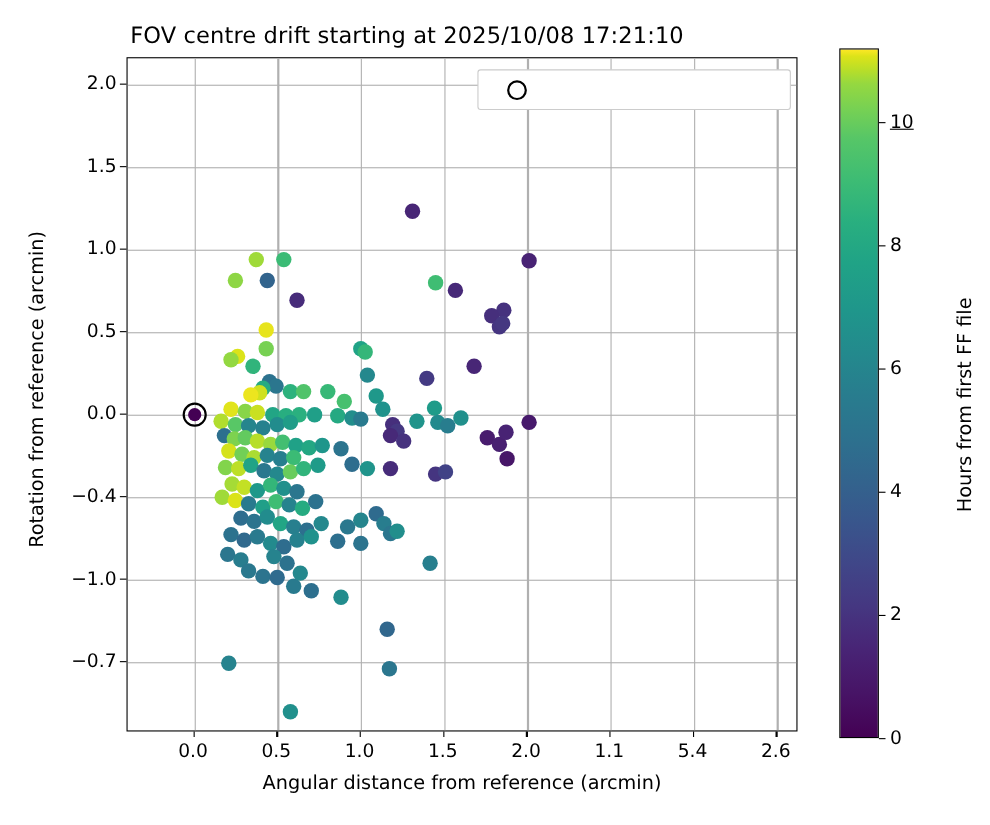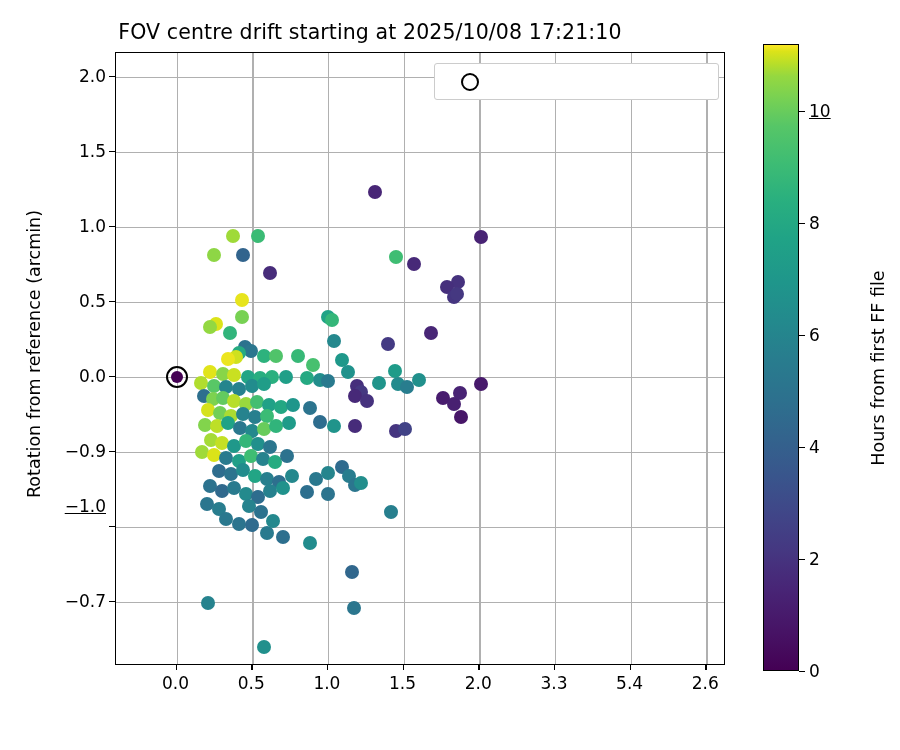--- a/index.html
+++ b/index.html
@@ -246,37 +246,38 @@
       <div class="xlab" style="left: 175.546px;">0.0</div>
       <div class="xtick" style="left: 251.228px;"></div>
       <div class="xlab" style="left: 251.228px;">0.5</div>
       <div class="xtick" style="left: 326.911px;"></div>
       <div class="xlab" style="left: 326.911px;">1.0</div>
       <div class="xtick" style="left: 402.593px;"></div>
       <div class="xlab" style="left: 402.593px;">1.5</div>
       <div class="xtick" style="left: 478.275px;"></div>
       <div class="xlab" style="left: 478.275px;">2.0</div>
       <div class="xtick" style="left: 553.958px;"></div>
-      <div class="xlab" style="left: 553.958px;">3.3</div>
+      <div class="xlab" style="left: 553.958px;">1.1</div>
       <div class="xtick" style="left: 629.64px;"></div>
       <div class="xlab" style="left: 629.64px;">5.4</div>
       <div class="xtick" style="left: 705.323px;"></div>
       <div class="xlab" style="left: 705.323px;">2.6</div>
     </div>
   <div id="ylabwrap">
       <div class="ylab" style="top: 600.553px;">−0.7</div>
-      <div class="ylab" style="top: 506px; text-decoration: underline;">−1.0</div>
-      <div class="ylab" style="top: 450.675px;">−0.9</div>
+      <div class="ylab" style="top: 527px;">−1.0</div>
+      <div class="ylab" style="top: 450.675px;">−0.4</div>
       <div class="ylab" style="top: 375.736px;">0.0</div>
       <div class="ylab" style="top: 300.797px;">0.5</div>
       <div class="ylab" style="top: 225.858px;">1.0</div>
       <div class="ylab" style="top: 150.919px;">1.5</div>
       <div class="ylab" style="top: 75.9804px;">2.0</div>
     </div>
 
+  <div id="xaxis-title">Angular distance from reference (arcmin)</div>
   <div id="yaxis-title">Rotation from reference (arcmin)</div>
 
   <div id="legend">
     <span class="mk"></span>
   </div>
 
   <div id="cbar"></div>
   <div id="cbar-ticks">
       <div class="ctick" style="top: 671px;"></div>
       <div class="clab" style="top: 671px;">0</div>

